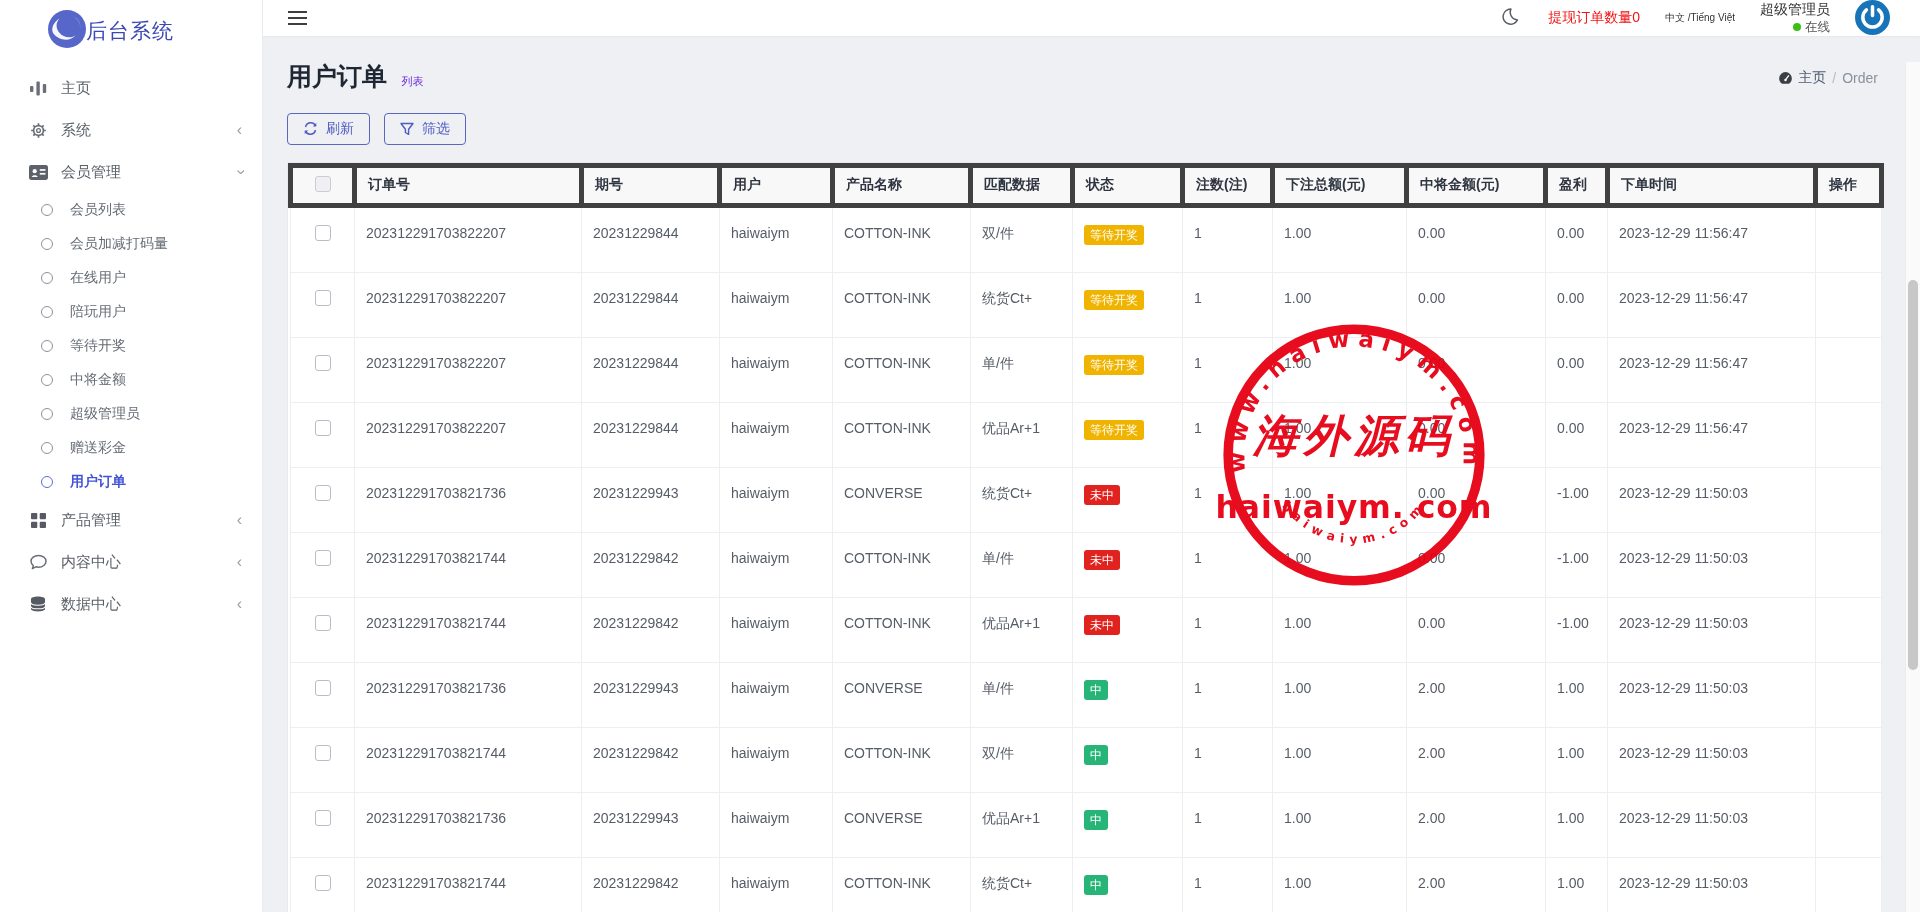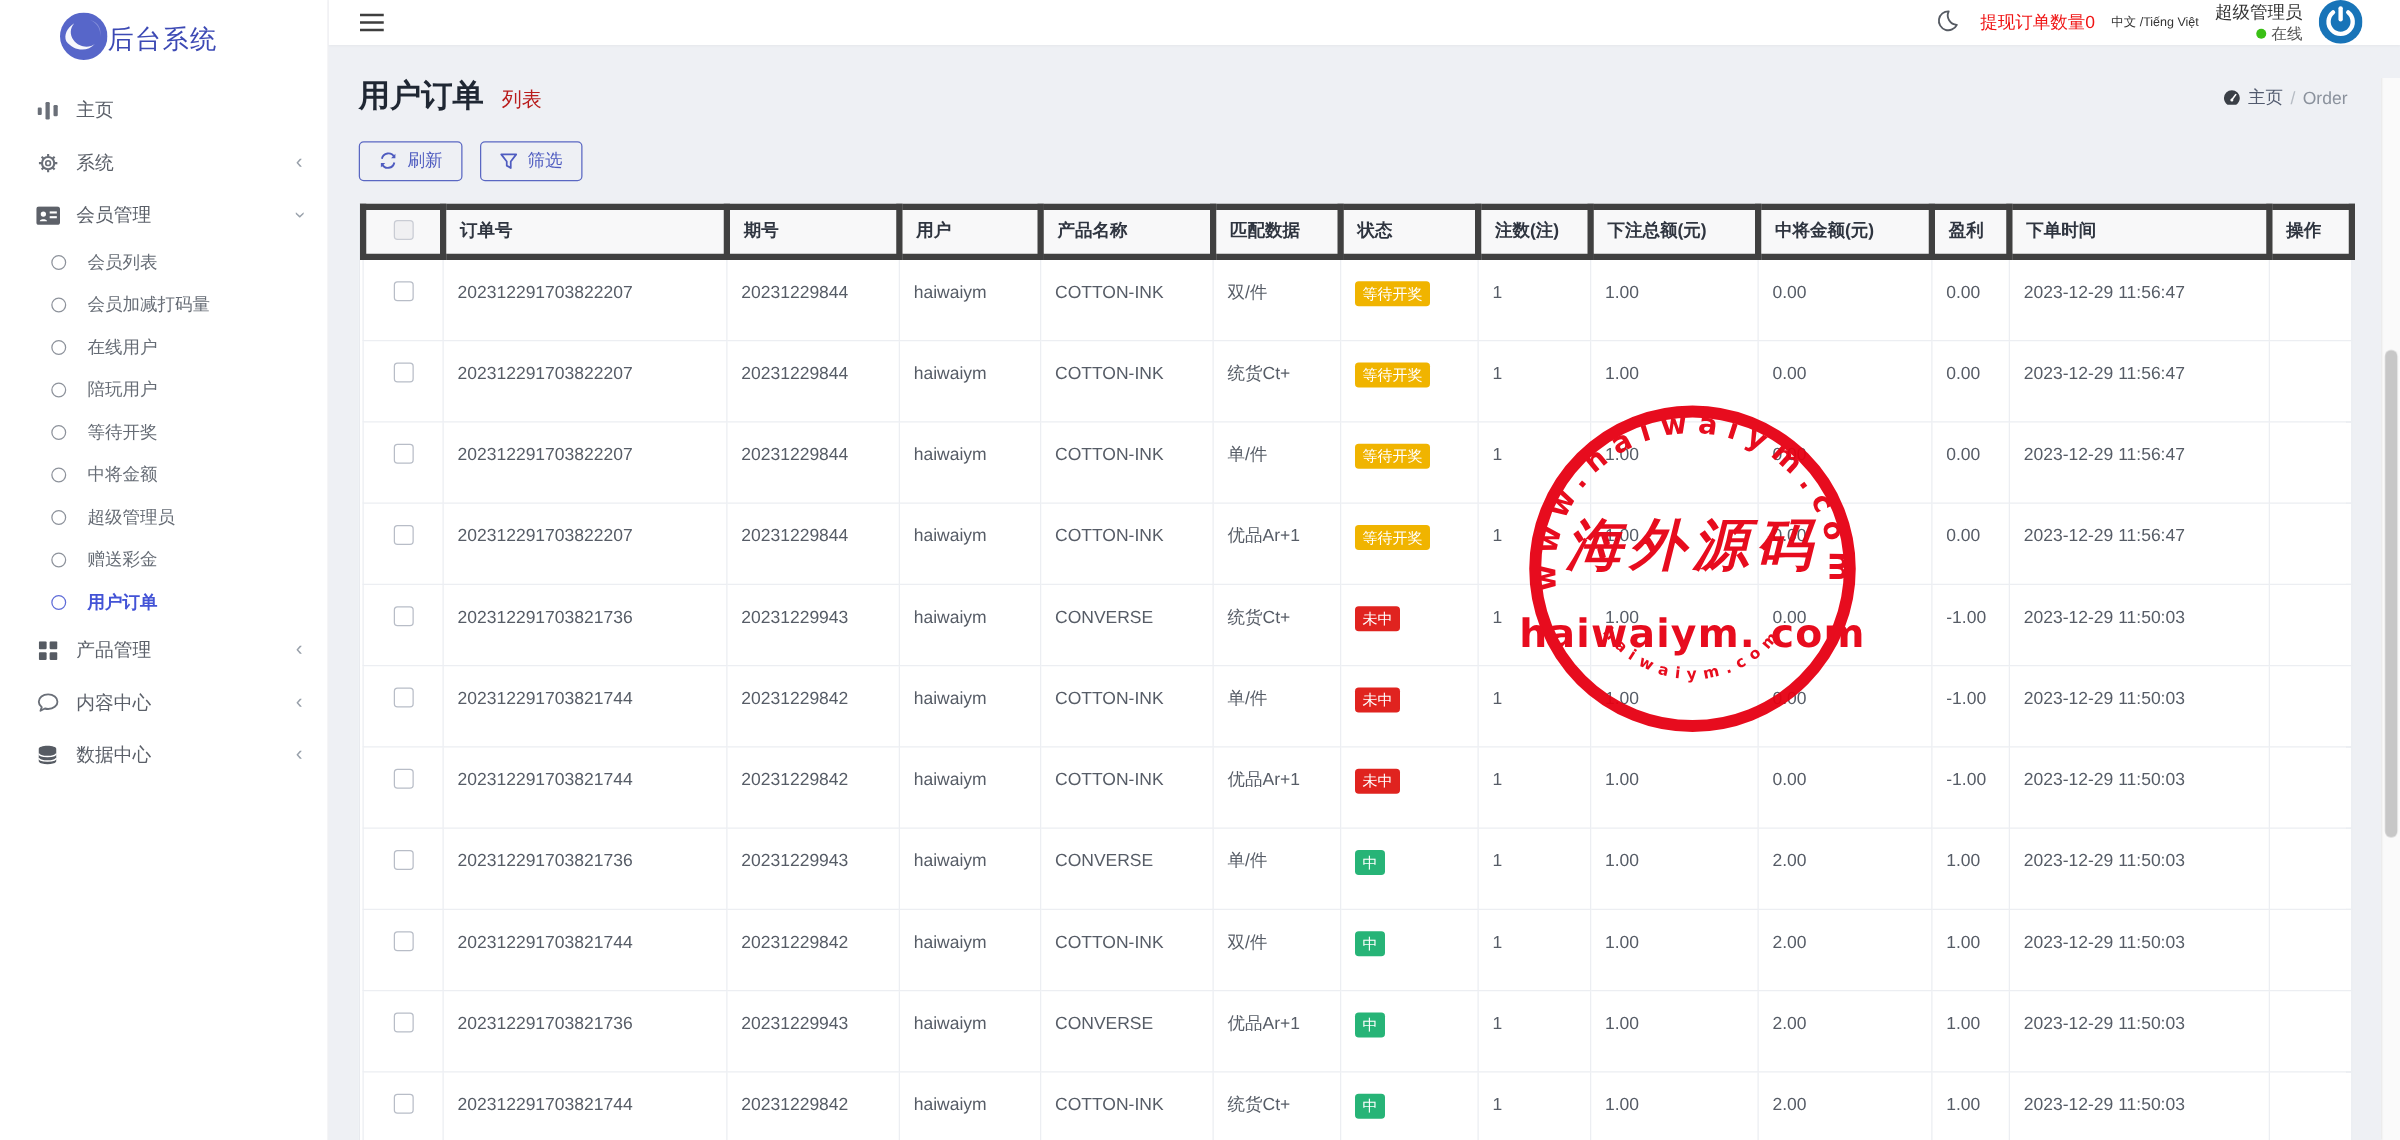--- a/index.html
+++ b/index.html
@@ -21,34 +21,34 @@
   .nav-item.active .ring { border-color:#5f6cd8; }
   .chev { margin-left:auto; color:#98a0aa; font-size:16px; line-height:1; }
   .chev.expanded { transform:rotate(-90deg); }
 
   
   .right-col { flex:1; display:flex; flex-direction:column; min-width:0; }
   .topbar { height:62px; background:#fff; display:flex; align-items:center;
     padding:0 30px 0 25px; box-shadow:0 1px 2px rgba(0,0,0,.04); }
   .hamburger { width:19px; cursor:pointer; }
   .hamburger i { display:block; height:2px; background:#3e3e3e; margin:4px 0; }
-  .top-right { margin-left:auto; display:flex; align-items:center; gap:13px; }
+  .top-right { margin-left:auto; display:flex; align-items:center; gap:25px; }
   .notice-red { color:#f01414; font-size:14px; cursor:pointer; }
   .lang { font-size:10px; color:#333; cursor:pointer; }
   .admin-block { text-align:right; line-height:1.35; }
   .admin-role { font-size:14px; color:#333; }
   .online-row { font-size:12.5px; color:#555; display:flex; align-items:center; justify-content:flex-end; gap:4px; }
   .dot { width:8px; height:8px; border-radius:50%; background:#3ac015; display:inline-block; }
   .avatar { width:35px; height:35px; cursor:pointer; }
 
   
   .main { flex:1; padding:24px 42px 0 24px; position:relative; }
   .page-head { display:flex; align-items:baseline; }
   .page-title { font-size:25px; color:#1f2733; font-weight:600; margin:0; display:inline; }
-  .page-subtitle { color:#b91c1c; font-size:16px; margin-left:10px;text-align:center; }
+  .page-subtitle { color:#6d28d9; font-size:11px; margin-left:10px;text-align:center; }
   .breadcrumb { margin-left:auto; font-size:14px; color:#515a6e; display:flex; align-items:center; gap:6px; }
   .breadcrumb .sep { color:#b6bcc4; }
   .breadcrumb .current { color:#8a919c; }
   .crumb-home { display:flex; align-items:center; gap:5px; cursor:pointer; }
 
   .toolbar { margin-top:20px; display:flex; gap:14px; }
   .btn { height:32px; padding:0 15px; background:transparent; border:1px solid #5a67c2;
     border-radius:4px; color:#4f5cc0; font-size:14px; display:flex; align-items:center; gap:8px; cursor:pointer; }
 
   .card { margin-top:17px; background:#fff; border:1px solid #e7e9ee; position:relative; }

